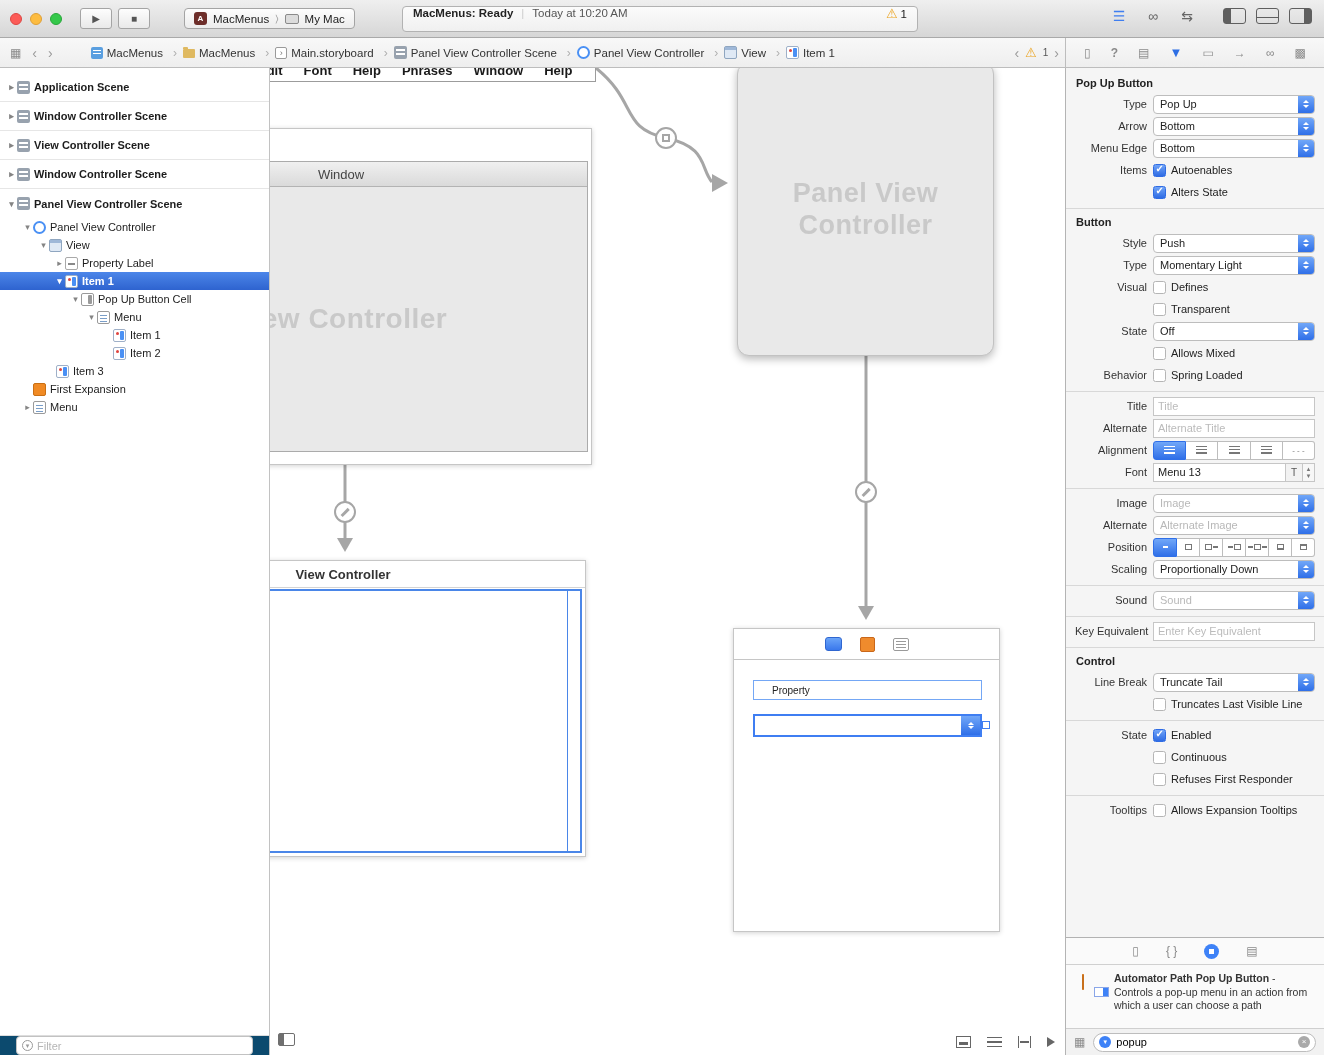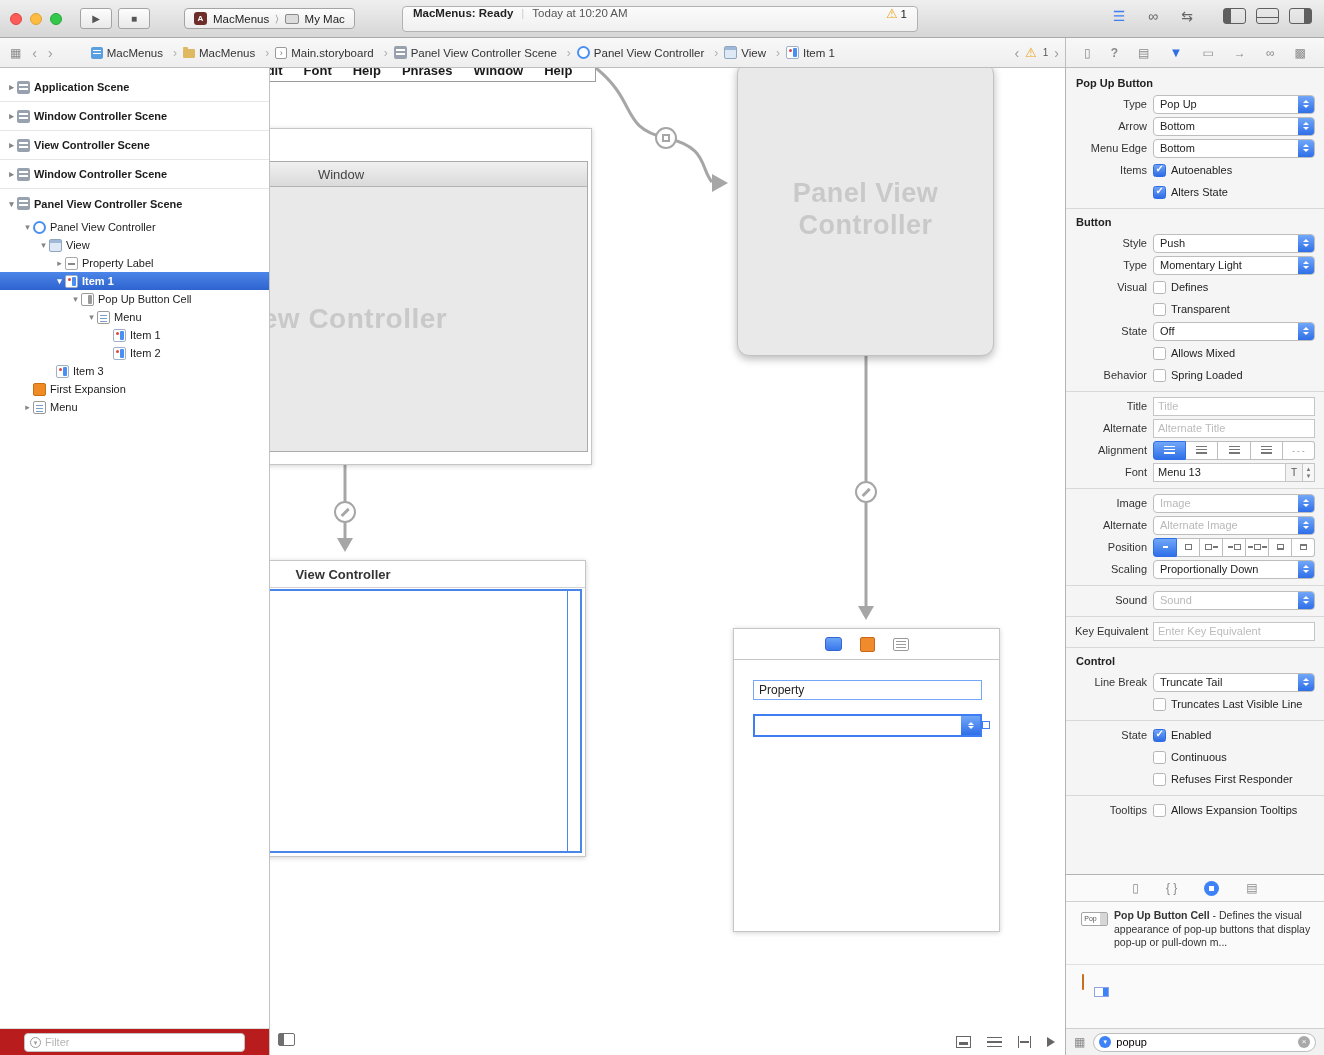--- a/index.html
+++ b/index.html
@@ -72,21 +72,21 @@
 
   
   .sidebar{position:absolute;left:0;top:68px;width:270px;bottom:0;background:#fff;border-right:1px solid #c2c2c2}
   .olist{padding-top:5px}
   .orow{height:18px;display:flex;align-items:center;font-size:11px;color:#1c1c1c;padding-right:4px}
   .orow.scene{height:29px;font-weight:bold}
   .orow.sep{border-bottom:1px solid #e6e6e6}
   .disc{width:11px;text-align:center;color:#848484;font-size:9px;flex:none}
   .orow.selected{background:linear-gradient(#4c86e9,#2e63cf);color:#fff;font-weight:bold}
   .orow.selected .disc{color:#fff}
-  .filterbar{position:absolute;left:0;bottom:0;width:100%;height:27px;background:#b91c1c;border-top:1px solid #ddd;display:flex;align-items:center;padding:0 24px}
+  .filterbar{position:absolute;left:0;bottom:0;width:100%;height:20px;background:#0c4a6e;border-top:1px solid #ddd;display:flex;align-items:center;padding:0 16px}
   .ffield{flex:1;height:19px;border:1px solid #c2c2c2;border-radius:4px;background:#fff;display:flex;align-items:center;padding:0 5px;gap:4px}
   .ffield input{border:none;outline:none;flex:1;font-size:11px;font-family:inherit;background:transparent;min-width:0}
   .ffield input::placeholder{color:#b5b5b5}
   .fcircle{width:11px;height:11px;border-radius:50%;border:1px solid #9a9a9a;color:#9a9a9a;font-size:7px;line-height:9px;text-align:center;flex:none}
 
   
   .canvas{position:absolute;left:270px;top:68px;width:795px;bottom:0;background:#fff;overflow:hidden}
   .wires{position:absolute;left:0;top:0;pointer-events:none}
   .menufrag{position:absolute;left:0;top:-8px;width:326px;height:22px;background:#fff;border-right:1px solid #9c9c9c;border-bottom:1px solid #9c9c9c;display:flex;align-items:flex-end;padding:0 0 3px 0;white-space:nowrap;overflow:hidden}
   .menufrag span{font-size:13px;font-weight:bold;color:#1a1a1a;margin-right:21px}
@@ -102,21 +102,21 @@
   .vcontent{position:absolute;left:3px;right:3px;top:30px;bottom:3px;border:2px solid #4a86e8;background:#fff}
   .vline{position:absolute;right:12px;top:0;bottom:0;width:1px;background:#4a86e8}
   .wirecircle{position:absolute;width:22px;height:22px;border-radius:50%;background:#fff;border:2.5px solid #a6a6a6;display:flex;align-items:center;justify-content:center}
   .wc-sq{width:8px;height:8px;border:2px solid #a6a6a6}
   .wc-diag{width:10px;height:2.5px;background:#a6a6a6;transform:rotate(-45deg)}
   .dhdr{height:31px;border-bottom:1px solid #c6c6c6;display:flex;align-items:center;justify-content:center;gap:18px}
   .d-ic1{width:17px;height:14px;border-radius:3px;background:linear-gradient(#6aa4f8,#3a78ec);border:1px solid #2f66d0}
   .d-ic2{width:15px;height:15px;background:#ef8b2d;border:1px solid #c9671a;border-radius:2px}
   .d-ic3{width:16px;height:13px;background:#fff;border:1px solid #9a9a9a;border-radius:2px;position:relative}
   .d-ic3::after{content:"";position:absolute;left:2px;right:2px;top:2px;height:1.5px;background:#9a9a9a;box-shadow:0 3px 0 #9a9a9a,0 6px 0 #9a9a9a}
-  .dlabel{position:absolute;left:19px;top:51px;width:229px;height:20px;border:1px solid #74a7f5;font-size:12px;color:#222;display:flex;align-items:center;padding-left:5px}
+  .dlabel{position:absolute;left:19px;top:51px;width:229px;height:20px;border:1px solid #74a7f5;font-size:10px;color:#222;display:flex;align-items:center;padding-left:18px}
   .dpopup{position:absolute;left:19px;top:85px;width:229px;height:23px;border:2px solid #3f7ef2;background:#fff;display:flex;align-items:stretch}
   .handle{position:absolute;right:-10px;top:50%;margin-top:-4.5px;width:8px;height:8px;background:#fff;border:1.5px solid #3f7ef2}
   .cbl-toggle{position:absolute;left:8px;bottom:9px;width:17px;height:13px;border:1.5px solid #6f6f6f;border-radius:2px}
   .cbl-toggle::before{content:"";position:absolute;left:0;top:0;bottom:0;width:5px;background:#6f6f6f}
   .cbr{position:absolute;right:10px;bottom:7px;display:flex;gap:16px;align-items:center}
   .ico-embed{width:15px;height:12px;border:1.5px solid #666;position:relative}
   .ico-embed::after{content:"";position:absolute;left:2px;right:2px;bottom:2px;height:3px;background:#666}
   .ico-align{width:15px;height:11px;background:repeating-linear-gradient(to bottom,#666 0 1.5px,transparent 1.5px 4.5px)}
   .ico-pin{width:13px;height:12px;border-left:1.5px solid #666;border-right:1.5px solid #666;position:relative}
   .ico-pin::after{content:"";position:absolute;left:1px;right:1px;top:5px;height:1.5px;background:#666}
@@ -770,35 +770,27 @@
 
   </div>
 
   <div class="library">
     <div class="libtabs">
       <span>▯</span>
       <span>{ }</span>
       <span class="objtab"></span>
       <span>▤</span>
     </div>
-    <div class="libitem">
-      <span class="libicon">
-          <span class="li-cell">
-            <span class="xy">Pop</span>
-            <span class="ga"></span>
-          </span>
-        </span>
-      <span class="libtext"><b>Pop Up Button Cell</b> <span>- Defines the visual appearance of pop-up buttons that display pop-up or pull-down m...</span></span>
-    </div>
     <div class="libitem" style="border-bottom:none">
       <span class="libicon">
           <span class="li-auto"><span class="robot"></span><span class="mini">
               <i></i>
             </span></span>
         </span>
+      <span class="libtext"><b>Automator Path Pop Up Button</b> <span>- Controls a pop-up menu in an action from which a user can choose a path</span></span>
     </div>
     <div class="libsearch">
       <span class="grid">▦</span>
       <div class="sfield">
         <span class="sico">▾</span>
         <input value="popup" style="">
         <span class="sclear">×</span>
       </div>
     </div>
   </div>

